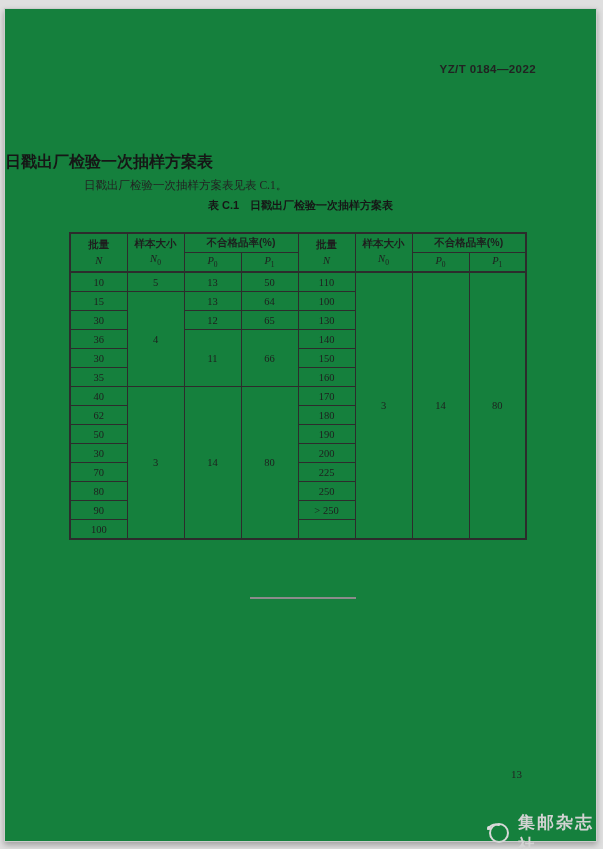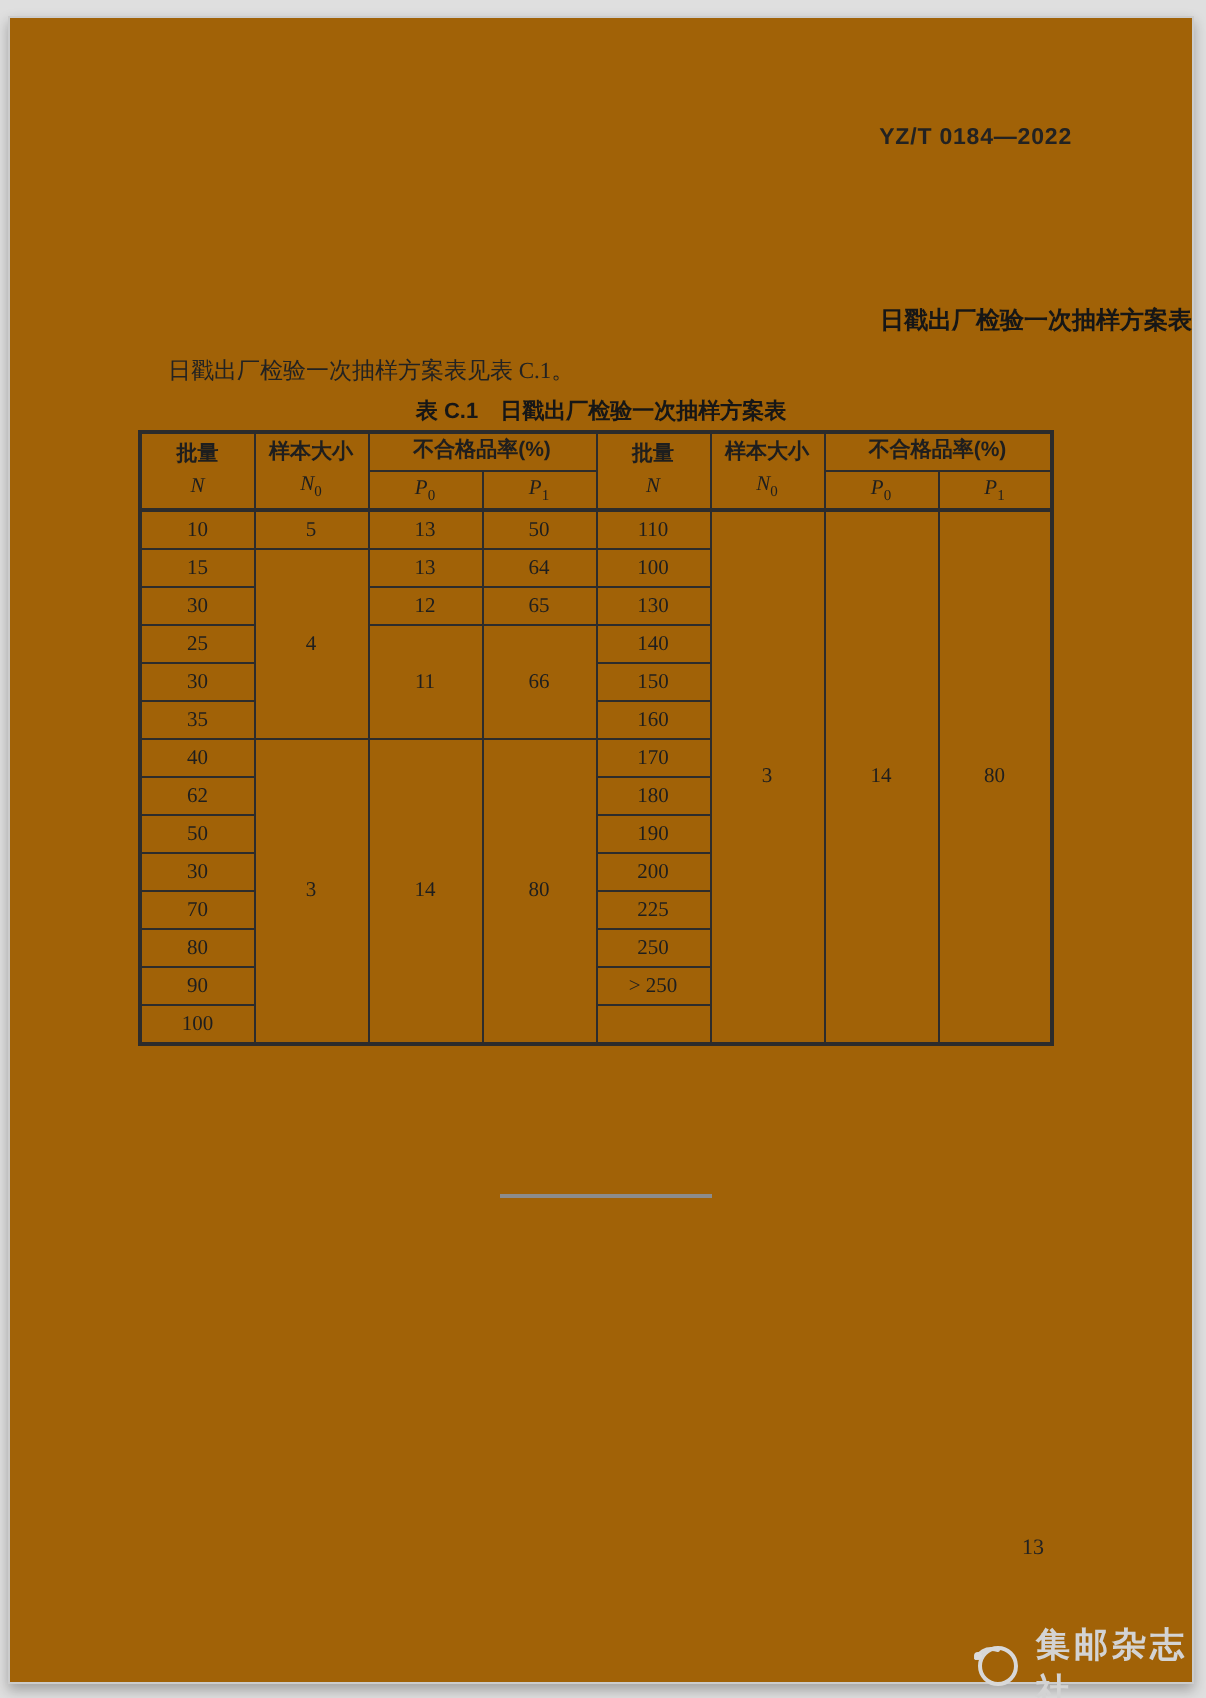--- a/index.html
+++ b/index.html
@@ -7,21 +7,21 @@
     width:603px;height:849px;
     background:#dfdfdf;
     overflow:hidden;
     font-family:"Liberation Serif","DejaVu Serif",serif;
     color:#1e1e1e;
     position:relative;
   }
   .page{
     position:absolute;left:4px;top:8px;
     width:593px;height:834px;
-    background:#a16207;
+    background:#15803d;
     border:1px solid #cccccc;
     box-shadow:0 3px 6px rgba(0,0,0,0.28);
     box-sizing:border-box;
   }
   .doc-code{
     position:absolute;top:54px;right:60px;
     font-family:"Liberation Sans","DejaVu Sans",sans-serif;
     font-weight:700;font-size:11.5px;letter-spacing:0.4px;
     color:#222;
   }
@@ -32,36 +32,36 @@
     font-weight:700;font-size:12.5px;color:#161616;
   }
   .h-informative{
     position:absolute;top:124px;left:0;width:100%;
     text-align:center;
     font-family:"Liberation Sans","DejaVu Sans",sans-serif;
     font-weight:700;font-size:11px;color:#161616;
   }
   .h-title{
     position:absolute;top:143px;left:0;width:100%;
-    text-align:right;
-    font-family:"Liberation Sans","DejaVu Sans",sans-serif;
-    font-weight:700;font-size:12px;color:#161616;
+    text-align:left;
+    font-family:"Liberation Sans","DejaVu Sans",sans-serif;
+    font-weight:700;font-size:16px;color:#161616;
   }
   .intro{
     position:absolute;top:169px;left:79px;
     font-size:11.5px;color:#222;
   }
   .tbl-caption{
     position:absolute;top:189px;left:0;width:100%;
     text-align:center;
     font-family:"Liberation Sans","DejaVu Sans",sans-serif;
     font-weight:700;font-size:11px;color:#161616;
   }
   table.tbl{
-    position:absolute;left:64px;top:206px;
+    position:absolute;left:64px;top:223px;
     width:456px;
     border-collapse:collapse;
     table-layout:fixed;
     border:2px solid #2c2c2c;
     font-size:10.5px;
   }
   table.tbl col{width:57px;}
   table.tbl th, table.tbl td{
     border:1px solid #2c2c2c;
     text-align:center;vertical-align:middle;
@@ -173,21 +173,21 @@
           <td>64</td>
           <td>100</td>
         </tr>
         <tr>
           <td>30</td>
           <td>12</td>
           <td>65</td>
           <td>130</td>
         </tr>
         <tr>
-          <td>25</td>
+          <td>36</td>
           <td rowspan="3">11</td>
           <td rowspan="3">66</td>
           <td>140</td>
         </tr>
         <tr>
           <td>30</td>
           <td>150</td>
         </tr>
         <tr>
           <td>35</td>

